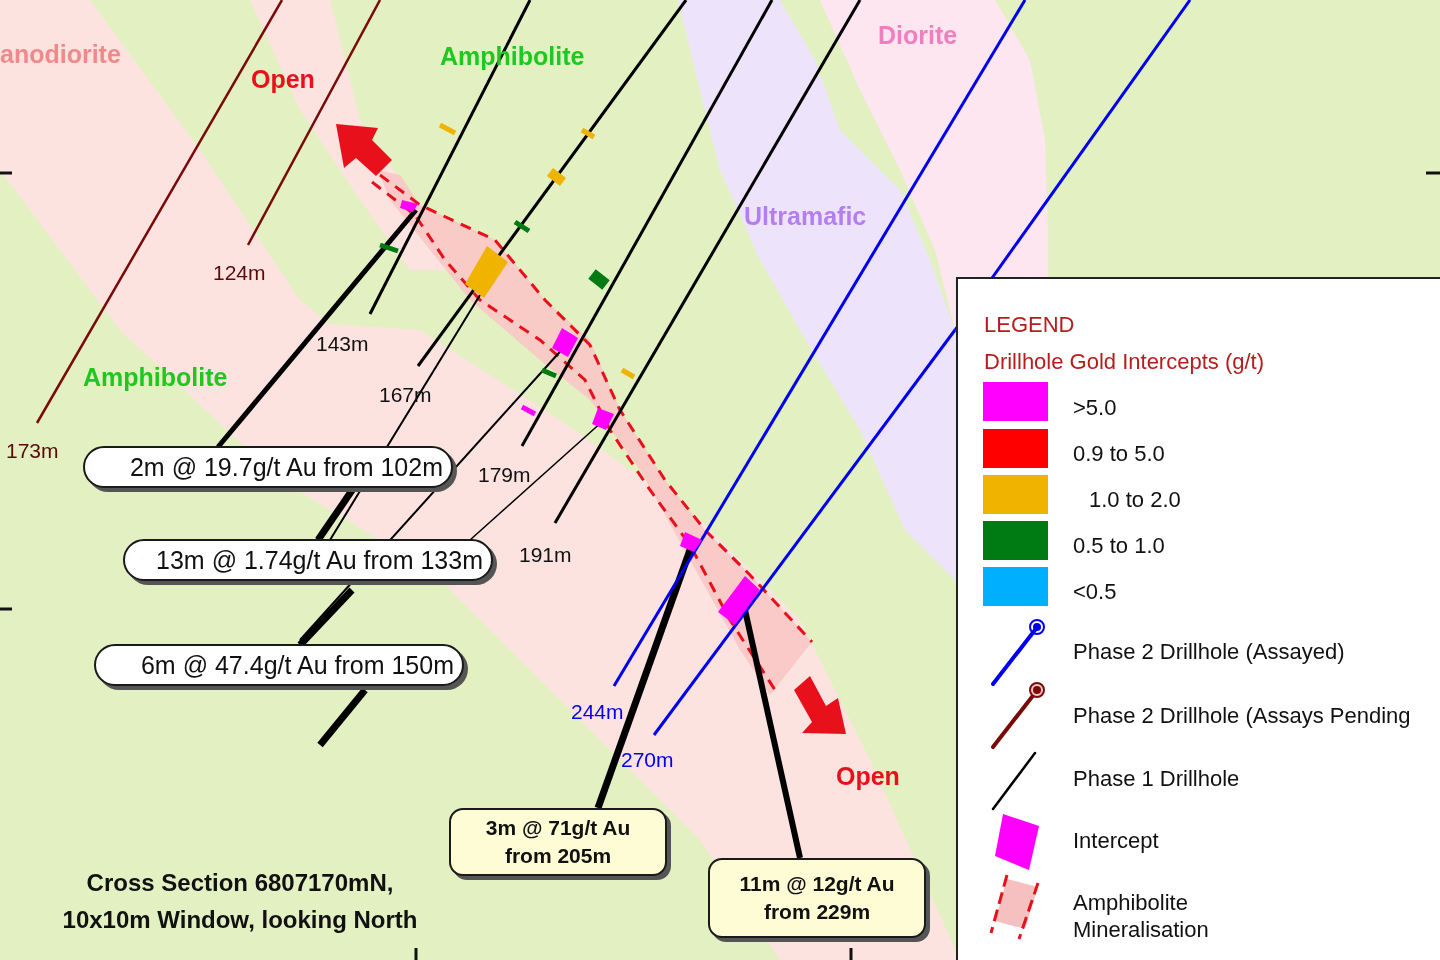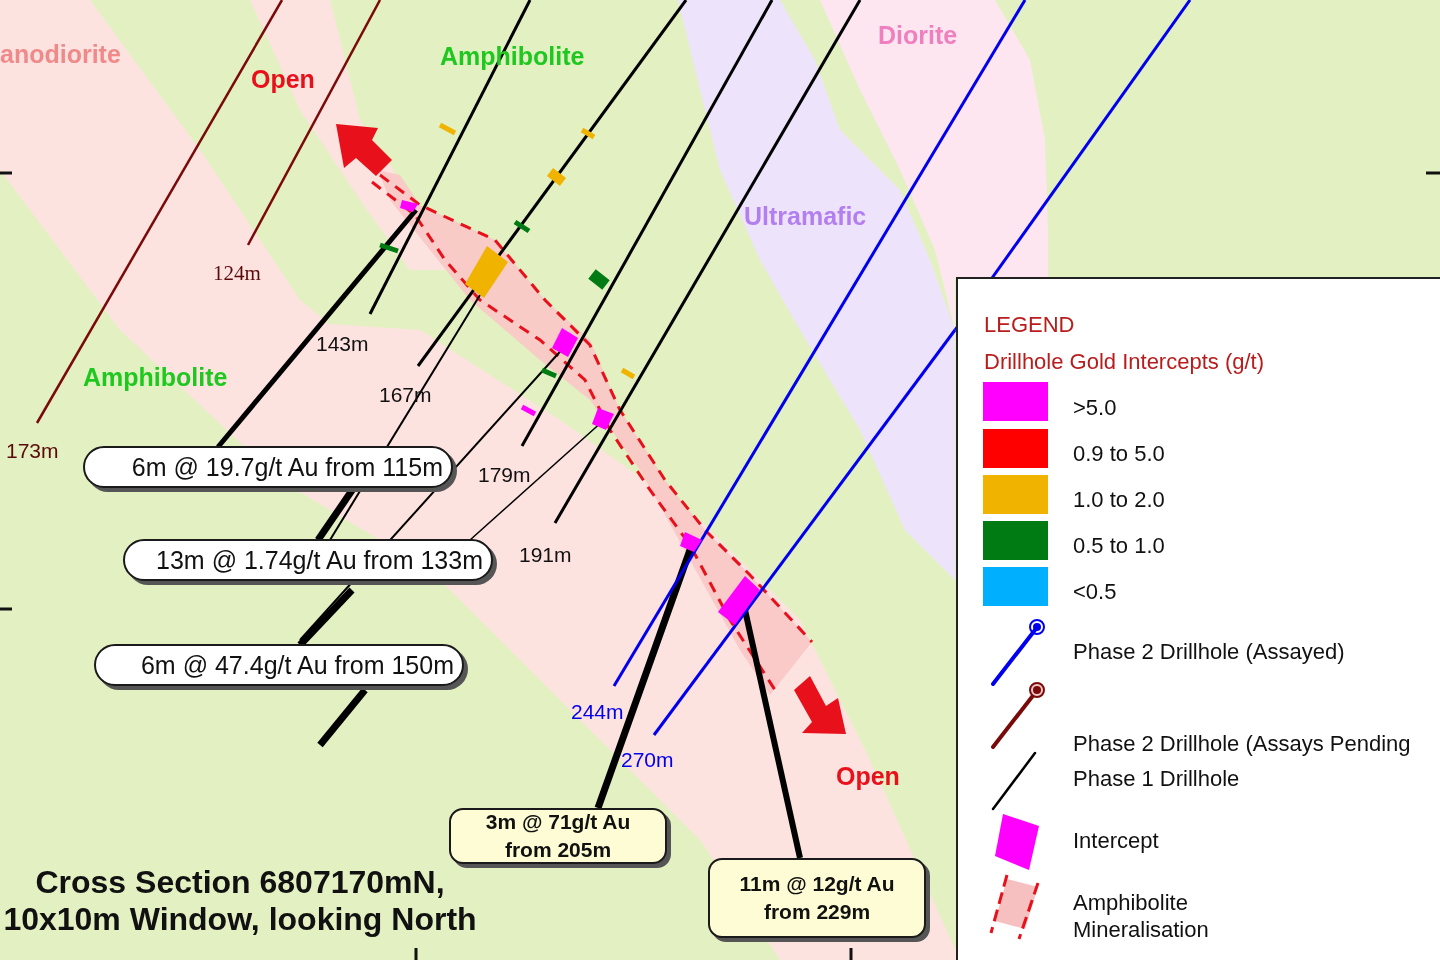--- a/index.html
+++ b/index.html
@@ -6,21 +6,21 @@
   body{width:1440px;height:960px;overflow:hidden;background:#e3f0c2;font-family:"Liberation Sans",sans-serif;}
   #stage{position:relative;width:1440px;height:960px;overflow:hidden;}
   svg#map{position:absolute;left:0;top:0;}
   .lith{position:absolute;font-weight:bold;font-size:25px;white-space:nowrap;}
   .depth{position:absolute;font-size:21px;white-space:nowrap;}
   .open{position:absolute;font-weight:bold;font-size:25px;color:#e8101a;}
   .pill{position:absolute;height:42px;border:2px solid #1a1a1a;border-radius:22px;background:#fff;box-shadow:4px 4px 0 #555;
         display:flex;align-items:center;justify-content:flex-end;padding:0 8px 0 10px;box-sizing:border-box;font-size:25px;color:#111;white-space:nowrap;}
   .callout{position:absolute;border:2px solid #1a1a1a;border-radius:14px;background:#fdfcd4;box-shadow:4px 4px 0 #555;
         box-sizing:border-box;display:flex;flex-direction:column;align-items:center;justify-content:center;font-weight:bold;font-size:21px;line-height:28px;color:#111;}
-  .title{position:absolute;left:0;top:864px;width:480px;text-align:center;font-weight:bold;font-size:32px;line-height:37px;color:#111;}
+  .title{position:absolute;left:0;top:864px;width:480px;text-align:center;font-weight:bold;font-size:24px;line-height:37px;color:#111;}
   #legend{position:absolute;left:956px;top:277px;width:500px;height:700px;background:#fff;border-left:2px solid #222;border-top:2px solid #222;}
   .lg-h{position:absolute;left:26px;font-size:22px;color:#b91c1c;}
   .lg-sw{position:absolute;left:25px;width:65px;height:39px;}
   .lg-t{position:absolute;left:115px;font-size:22px;color:#111;white-space:nowrap;}
   .lg-icon{position:absolute;left:25px;}
 </style>
 </head>
 <body>
 
 <div id="stage">
@@ -110,34 +110,34 @@
 
   <div class="lith" style="left:0;top:40px;color:#f08a8a;">anodiorite</div>
   <div class="lith" style="left:440px;top:42px;color:#1ec81e;">Amphibolite</div>
   <div class="lith" style="left:83px;top:363px;color:#1ec81e;">Amphibolite</div>
   <div class="lith" style="left:878px;top:21px;color:#ef7fbf;">Diorite</div>
   <div class="lith" style="left:744px;top:202px;color:#b37ff0;">Ultramafic</div>
 
   <div class="open" style="left:251px;top:65px;">Open</div>
   <div class="open" style="left:836px;top:762px;">Open</div>
 
-  <div class="depth" style="left:213px;top:261px;color:#5a0a0a;font-family:Liberation Serif, serif;">124m</div>
+  <div class="depth" style="left:213px;top:261px;color:#5a0a0a;">124m</div>
   <div class="depth" style="left:316px;top:332px;color:#111;">143m</div>
   <div class="depth" style="left:379px;top:383px;color:#111;">167m</div>
   <div class="depth" style="left:6px;top:439px;color:#5a0a0a;">173m</div>
   <div class="depth" style="left:478px;top:463px;color:#111;">179m</div>
   <div class="depth" style="left:519px;top:543px;color:#111;">191m</div>
   <div class="depth" style="left:571px;top:700px;color:#0000ee;">244m</div>
   <div class="depth" style="left:621px;top:748px;color:#0000ee;">270m</div>
 
-  <div class="pill" style="left:83px;top:446px;width:370px;">6m @ 19.7g/t Au from 115m</div>
+  <div class="pill" style="left:83px;top:446px;width:370px;">2m @ 19.7g/t Au from 102m</div>
   <div class="pill" style="left:123px;top:539px;width:370px;">13m @ 1.74g/t Au from 133m</div>
   <div class="pill" style="left:94px;top:644px;width:370px;">6m @ 47.4g/t Au from 150m</div>
 
-  <div class="callout" style="left:449px;top:808px;width:218px;height:56px;">
+  <div class="callout" style="left:449px;top:808px;width:218px;height:68px;">
     <span>3m @ 71g/t Au</span>
     <span>from 205m</span>
   </div>
   <div class="callout" style="left:708px;top:858px;width:218px;height:80px;">
     <span>11m @ 12g/t Au</span>
     <span>from 229m</span>
   </div>
 
   <div class="title">
     <div>Cross Section 6807170mN,</div>
@@ -146,39 +146,39 @@
 
   <div id="legend">
     <div class="lg-h" style="top:33px;">LEGEND</div>
     <div class="lg-h" style="top:70px;">Drillhole Gold Intercepts (g/t)</div>
 
     <div class="lg-sw" style="top:103px;background:#ff00ff;"></div>
     <div class="lg-t" style="top:116px;">&gt;5.0</div>
     <div class="lg-sw" style="top:150px;background:#ff0000;"></div>
     <div class="lg-t" style="top:162px;">0.9 to 5.0</div>
     <div class="lg-sw" style="top:196px;background:#f0b400;"></div>
-    <div class="lg-t" style="top:208px;">1.0 to 2.0</div>
+    <div class="lg-t" style="top:208px;margin-left:16px;">1.0 to 2.0</div>
     <div class="lg-sw" style="top:242px;background:#007a12;"></div>
     <div class="lg-t" style="top:254px;">0.5 to 1.0</div>
     <div class="lg-sw" style="top:288px;background:#00b0ff;"></div>
     <div class="lg-t" style="top:300px;">&lt;0.5</div>
 
     <svg class="lg-icon" style="top:337px;" width="70" height="70">
       <line x1="10" y1="68" x2="52" y2="14" stroke="#0000ee" stroke-width="4" stroke-linecap="round"></line>
       <circle cx="54" cy="11" r="7" fill="none" stroke="#0000ee" stroke-width="2"></circle>
       <circle cx="54" cy="11" r="4" fill="#0000ee"></circle>
     </svg>
     <div class="lg-t" style="top:360px;">Phase 2 Drillhole (Assayed)</div>
 
     <svg class="lg-icon" style="top:400px;" width="70" height="75">
       <line x1="10" y1="68" x2="52" y2="14" stroke="#7a0a0a" stroke-width="4" stroke-linecap="round"></line>
       <circle cx="54" cy="11" r="7" fill="#f7c8c8" stroke="#7a0a0a" stroke-width="2"></circle>
       <circle cx="54" cy="11" r="4" fill="#7a0a0a"></circle>
     </svg>
-    <div class="lg-t" style="top:424px;margin-top:28px;">Phase 2 Drillhole (Assays Pending</div>
+    <div class="lg-t" style="top:424px;">Phase 2 Drillhole (Assays Pending</div>
 
     <svg class="lg-icon" style="top:470px;" width="70" height="65">
       <line x1="10" y1="60" x2="52" y2="4" stroke="#000" stroke-width="2.5" stroke-linecap="round"></line>
     </svg>
     <div class="lg-t" style="top:487px;">Phase 1 Drillhole</div>
 
     <svg class="lg-icon" style="top:533px;" width="70" height="60">
       <polygon points="20,2 56,14 46,58 12,44" fill="#ff00ff"></polygon>
     </svg>
     <div class="lg-t" style="top:549px;">Intercept</div>

